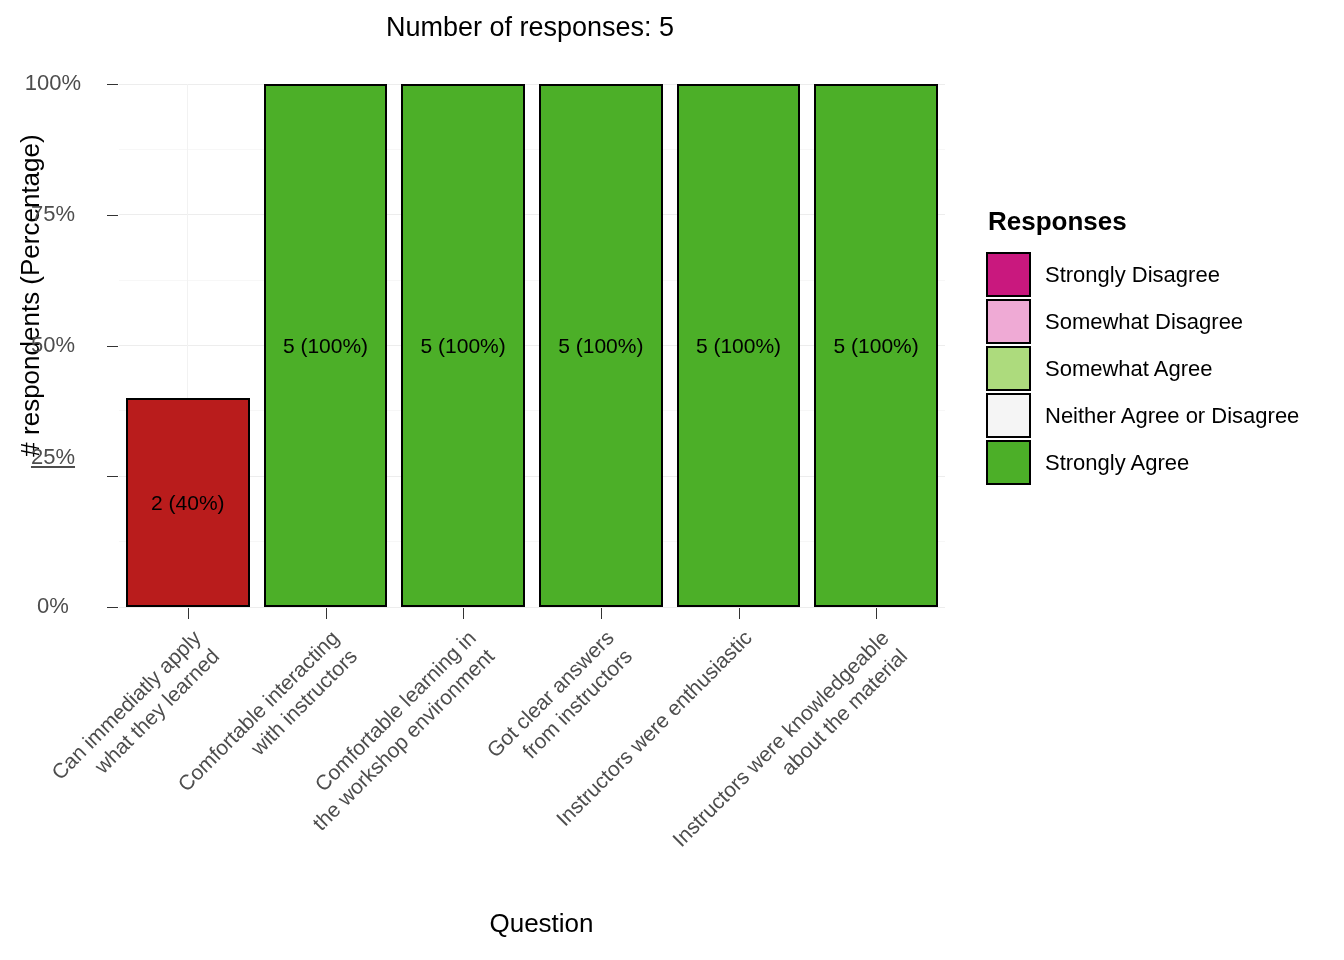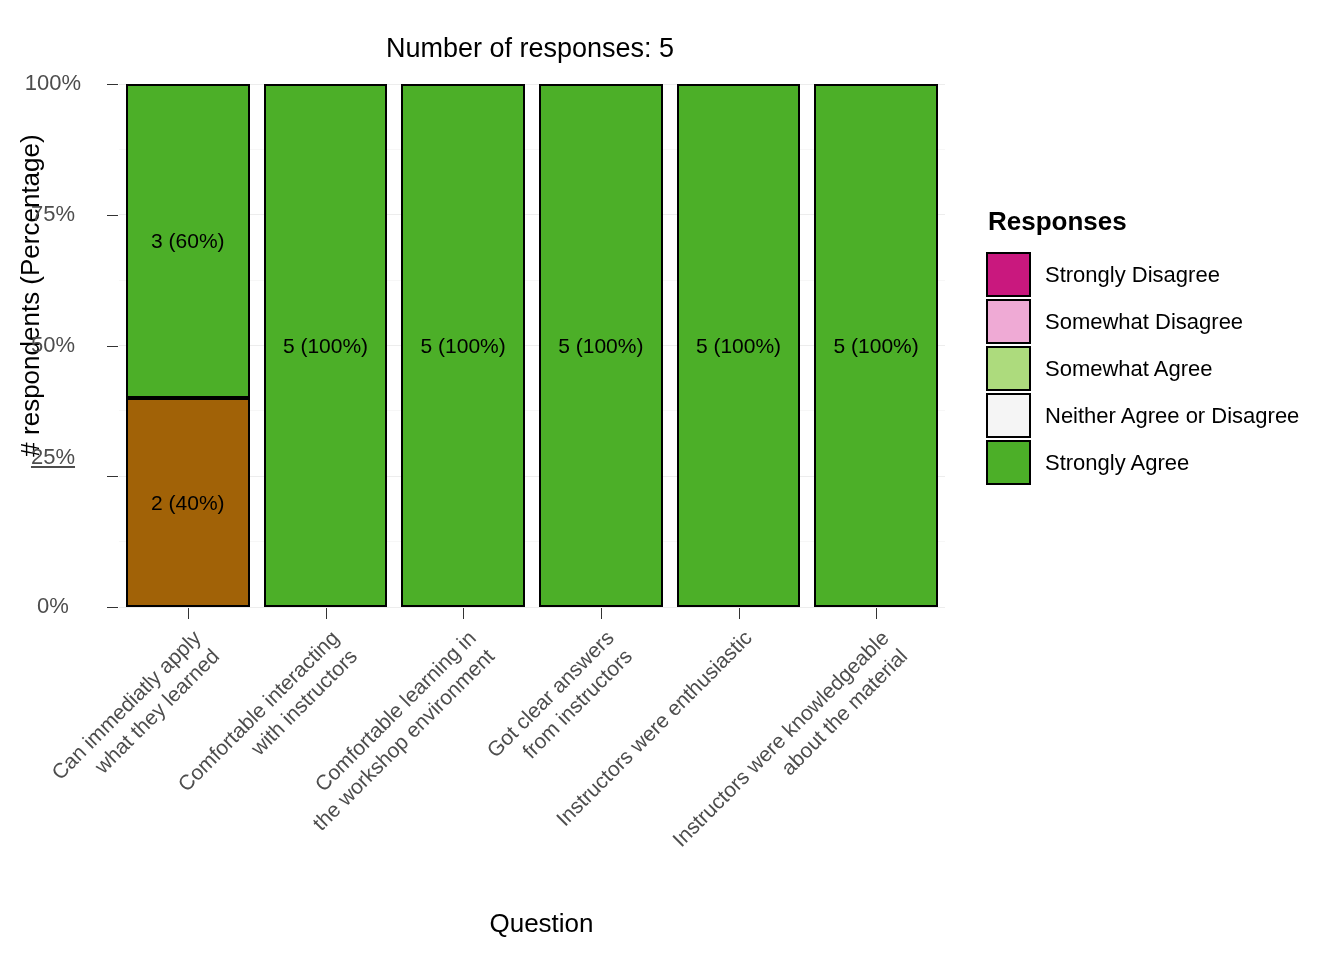--- a/index.html
+++ b/index.html
@@ -26,21 +26,20 @@
   
   .chart-title {
     position: absolute;
     left: 0;
     top: 12px;
     width: 1060px;
     text-align: center;
     font-size: 27px;
     color: #000000;
     white-space: nowrap;
-    margin-top: 21px;
   }
 
   
   .y-axis-title {
     position: absolute;
     left: -250px;
     top: 280px;
     width: 560px;
     text-align: center;
     font-size: 26px;
@@ -219,25 +218,22 @@
     <div id="vgridlines">
         <div class="vgrid" style="left: 68.3333px;"></div>
         <div class="vgrid" style="left: 206px;"></div>
         <div class="vgrid" style="left: 343.667px;"></div>
         <div class="vgrid" style="left: 481.333px;"></div>
         <div class="vgrid" style="left: 619px;"></div>
         <div class="vgrid" style="left: 756.667px;"></div>
       </div>
     <div id="bars">
         <div class="bar-group" style="left: 6.88333px; width: 123.9px;">
-          <div class="seg" style="background: #a16207; top: 313.8px; height: 209.2px;">
+          <div class="seg" style="background: #b91c1c; top: 313.8px; height: 209.2px;">
             <span class="seg-label">2 (40%)</span>
-          </div>
-          <div class="seg" style="background: rgb(76, 175, 40); top: 0px; height: 313.8px;">
-            <span class="seg-label">3 (60%)</span>
           </div>
         </div>
         <div class="bar-group" style="left: 144.55px; width: 123.9px;">
           <div class="seg" style="background: rgb(76, 175, 40); top: 0px; height: 523px;">
             <span class="seg-label">5 (100%)</span>
           </div>
         </div>
         <div class="bar-group" style="left: 282.217px; width: 123.9px;">
           <div class="seg" style="background: rgb(76, 175, 40); top: 0px; height: 523px;">
             <span class="seg-label">5 (100%)</span>

